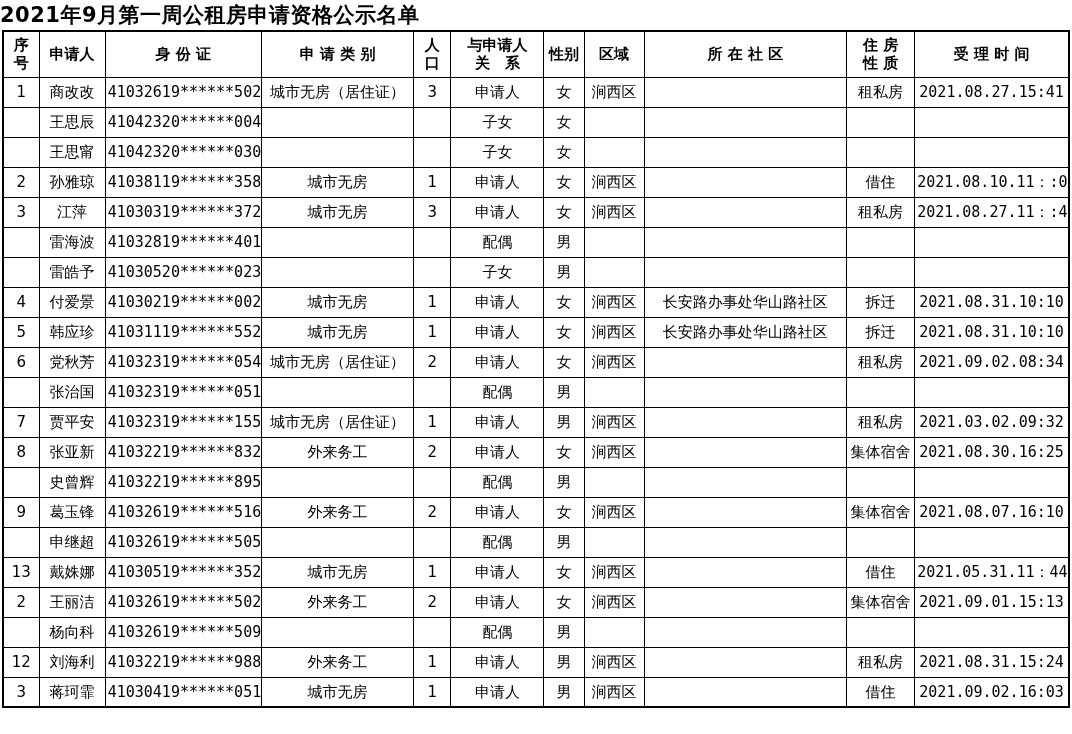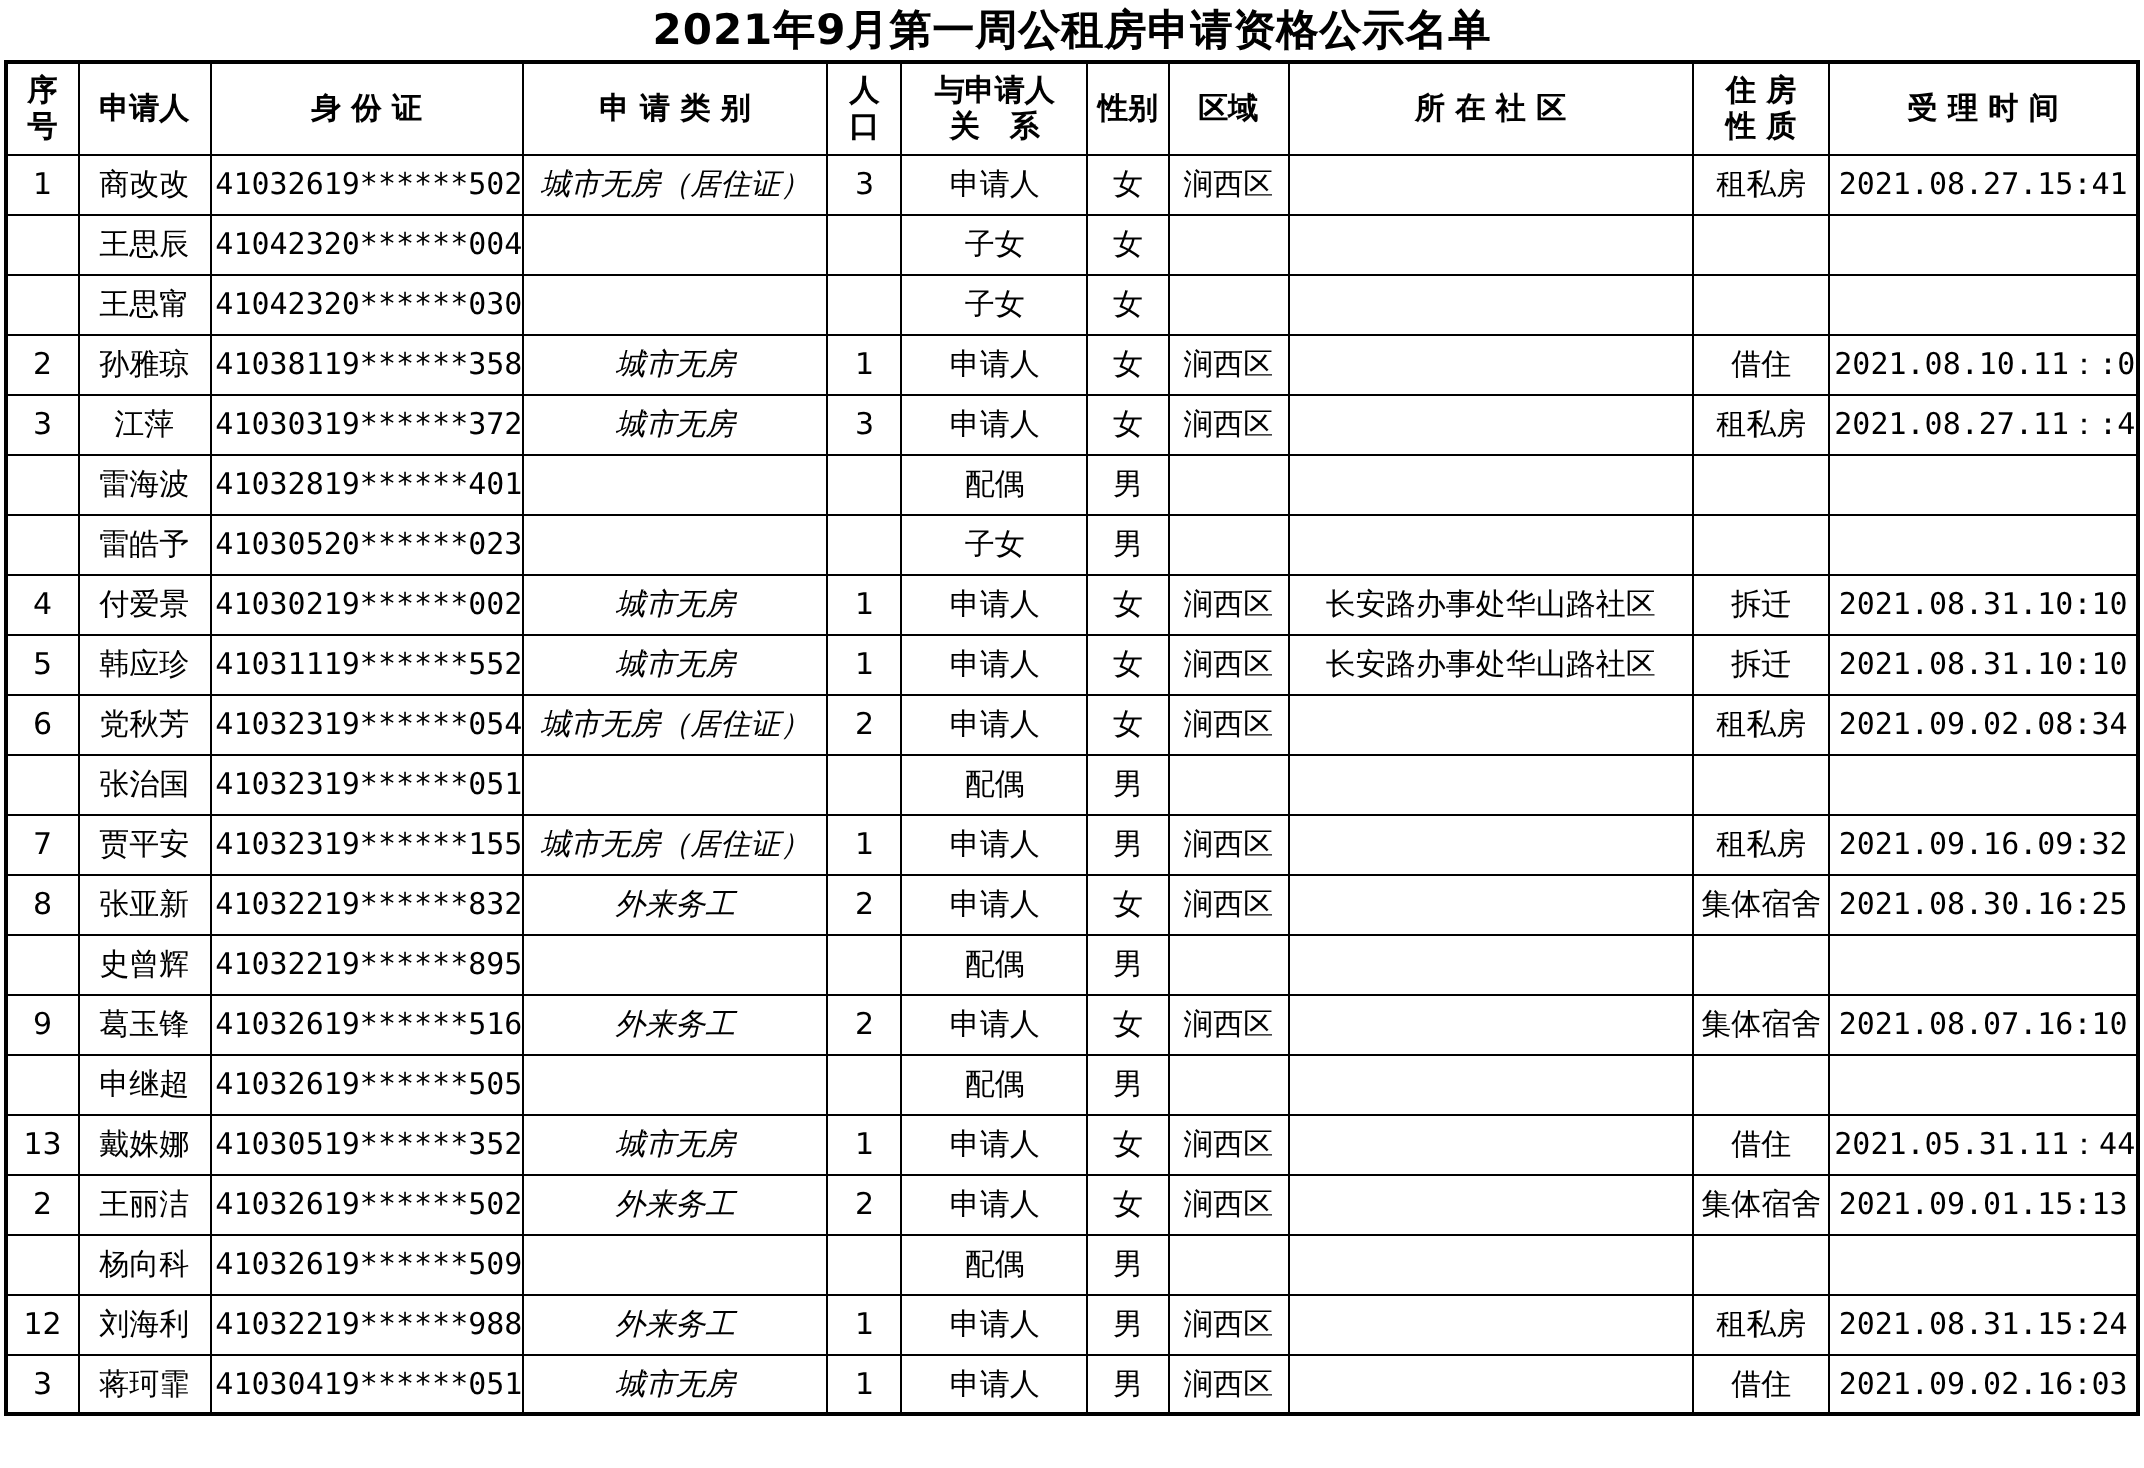--- a/index.html
+++ b/index.html
@@ -9,21 +9,20 @@
     font-family: "DejaVu Sans", sans-serif;
     color: #000000;
   }
   .page {
     width: 1072px;
     height: 734px;
     background: #ffffff;
     overflow: hidden;
   }
   .doc-title {
-    text-align: center;
     font-size: 21px;
     font-weight: bold;
     line-height: 30px;
     height: 30px;
     letter-spacing: 0.5px;
     font-family: "DejaVu Sans", sans-serif;
   }
   table.roster {
     border-collapse: collapse;
     table-layout: fixed;
@@ -48,21 +47,21 @@
   }
   table.roster td {
     height: 30px;
     white-space: nowrap;
   }
   td.col-id, td.col-time {
     font-family: "DejaVu Sans Mono", monospace;
     font-size: 14px;
     letter-spacing: 0px;
   }
-  td.col-category { font-size: 15px; font-style: italic; }
+  td.col-category { font-size: 15px; }
 </style>
 </head>
 <body>
 
 <div class="page">
   <div class="doc-title">2021年9月第一周公租房申请资格公示名单</div>
 
   <table class="roster">
     <colgroup>
         <col style="width: 36px;">
@@ -244,21 +243,21 @@
           <td class="col-seq">7</td>
           <td class="col-applicant">贾平安</td>
           <td class="col-id">41032319******1557</td>
           <td class="col-category">城市无房（居住证）</td>
           <td class="col-population">1</td>
           <td class="col-relation">申请人</td>
           <td class="col-gender">男</td>
           <td class="col-district">涧西区</td>
           <td class="col-community"></td>
           <td class="col-housing">租私房</td>
-          <td class="col-time">2021.09.16.09:32</td>
+          <td class="col-time">2021.03.02.09:32</td>
         </tr>
         <tr>
           <td class="col-seq">8</td>
           <td class="col-applicant">张亚新</td>
           <td class="col-id">41032219******8325</td>
           <td class="col-category">外来务工</td>
           <td class="col-population">2</td>
           <td class="col-relation">申请人</td>
           <td class="col-gender">女</td>
           <td class="col-district">涧西区</td>

